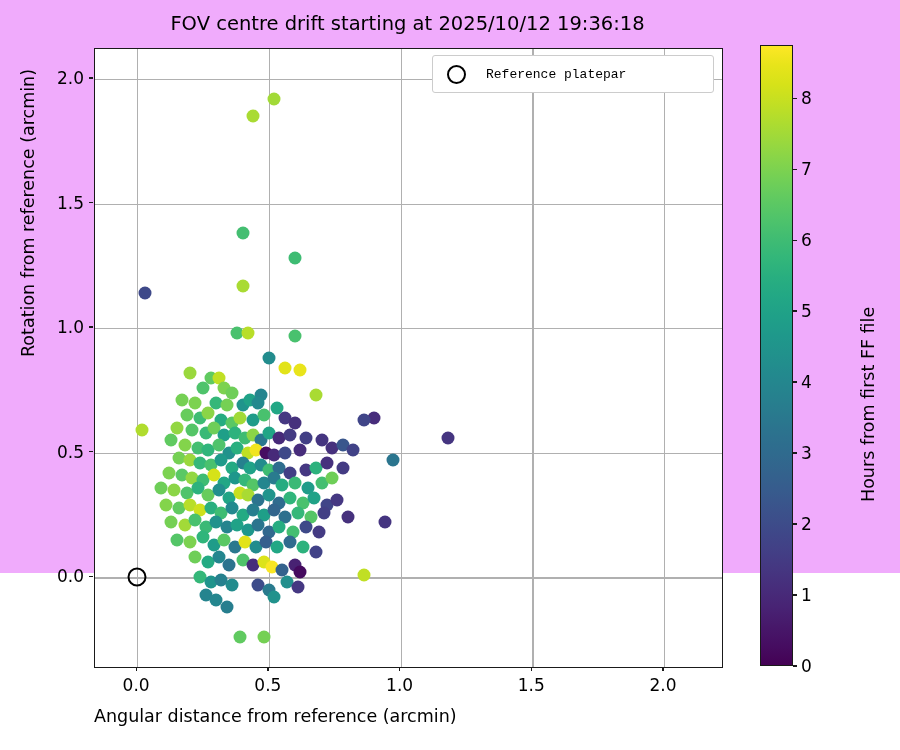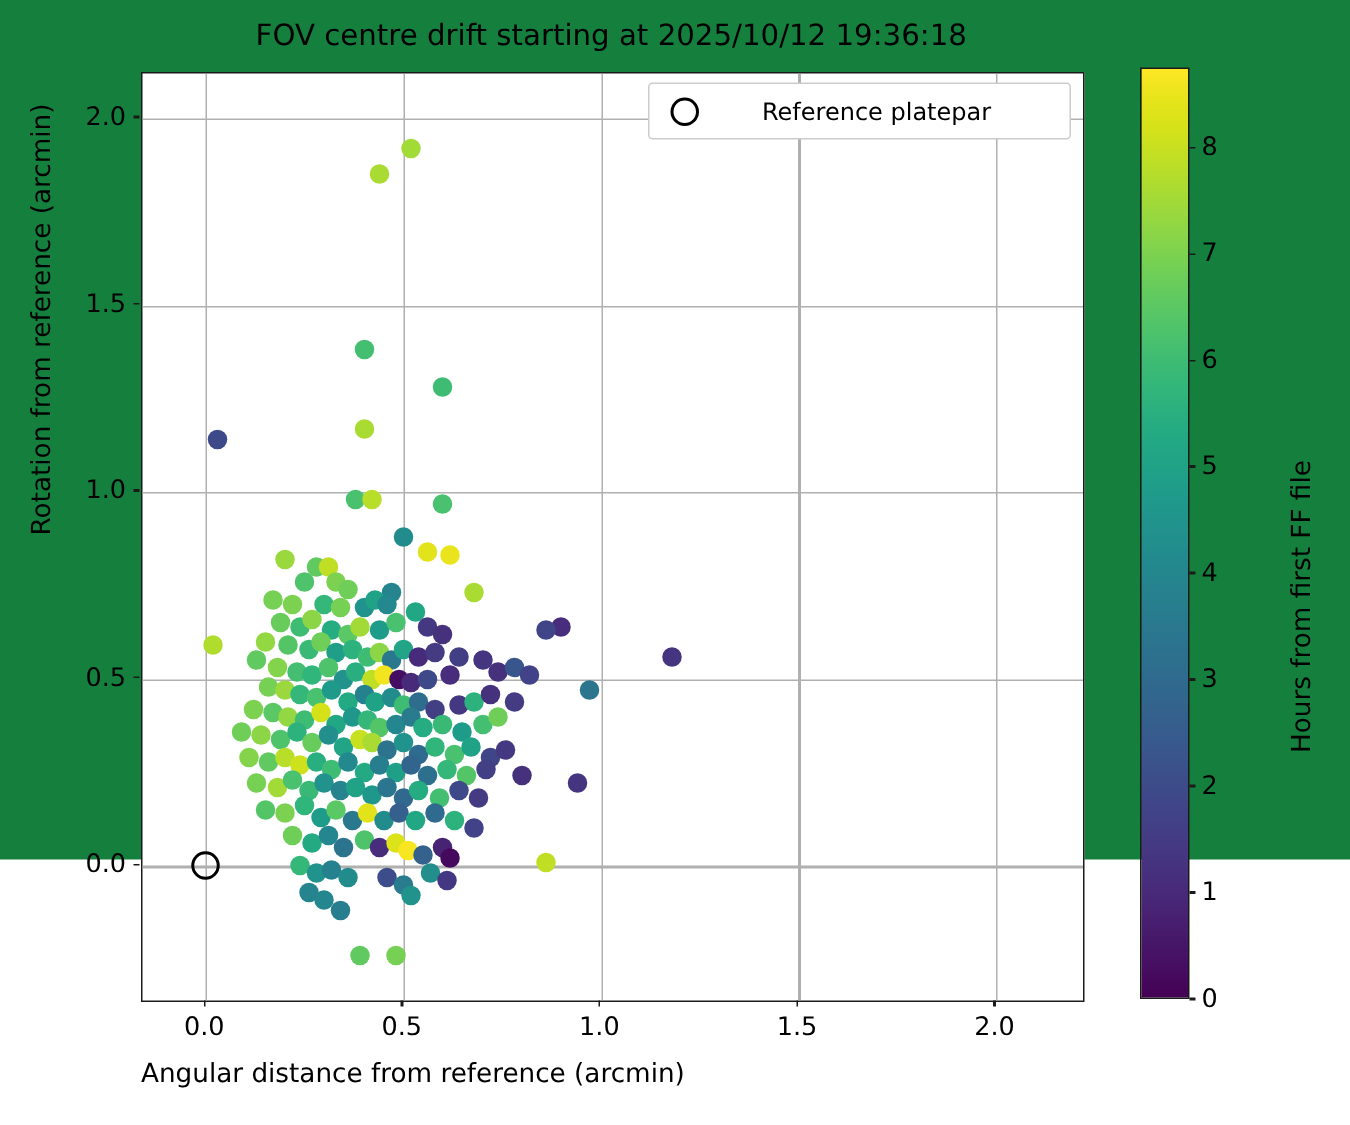--- a/index.html
+++ b/index.html
@@ -12,21 +12,21 @@
     height: 750px;
     font-family: "DejaVu Sans", "Liberation Sans", sans-serif;
     overflow: hidden;
     position: relative;
   }
   #figure {
     position: absolute;
     left: 0; top: 0;
     width: 900px;
     height: 573px;
-    background: #15803d;
+    background: #f0abfc;
   }
   .fig-title {
     position: absolute;
     left: 94px;
     top: 12px;
     width: 627px;
     text-align: center;
     font-size: 19.5px;
     color: #000000;
     white-space: nowrap;
@@ -118,24 +118,25 @@
   }
   #legend .lg-marker {
     width: 15px;
     height: 15px;
     border-radius: 50%;
     border: 2.1px solid #000000;
     background: transparent;
     flex: 0 0 auto;
   }
   #legend .lg-text {
-    margin-left: 42px;
-    font-size: 16px;
-    color: #000000;
-    white-space: nowrap;
+    margin-left: 20px;
+    font-size: 13px;
+    color: #000000;
+    white-space: nowrap;
+    font-family: Liberation Mono, monospace;
   }
   #colorbar-wrap {
     position: absolute;
     left: 760px;
     top: 45px;
     width: 33px;
     height: 621px;
   }
   #colorbar {
     position: absolute;

